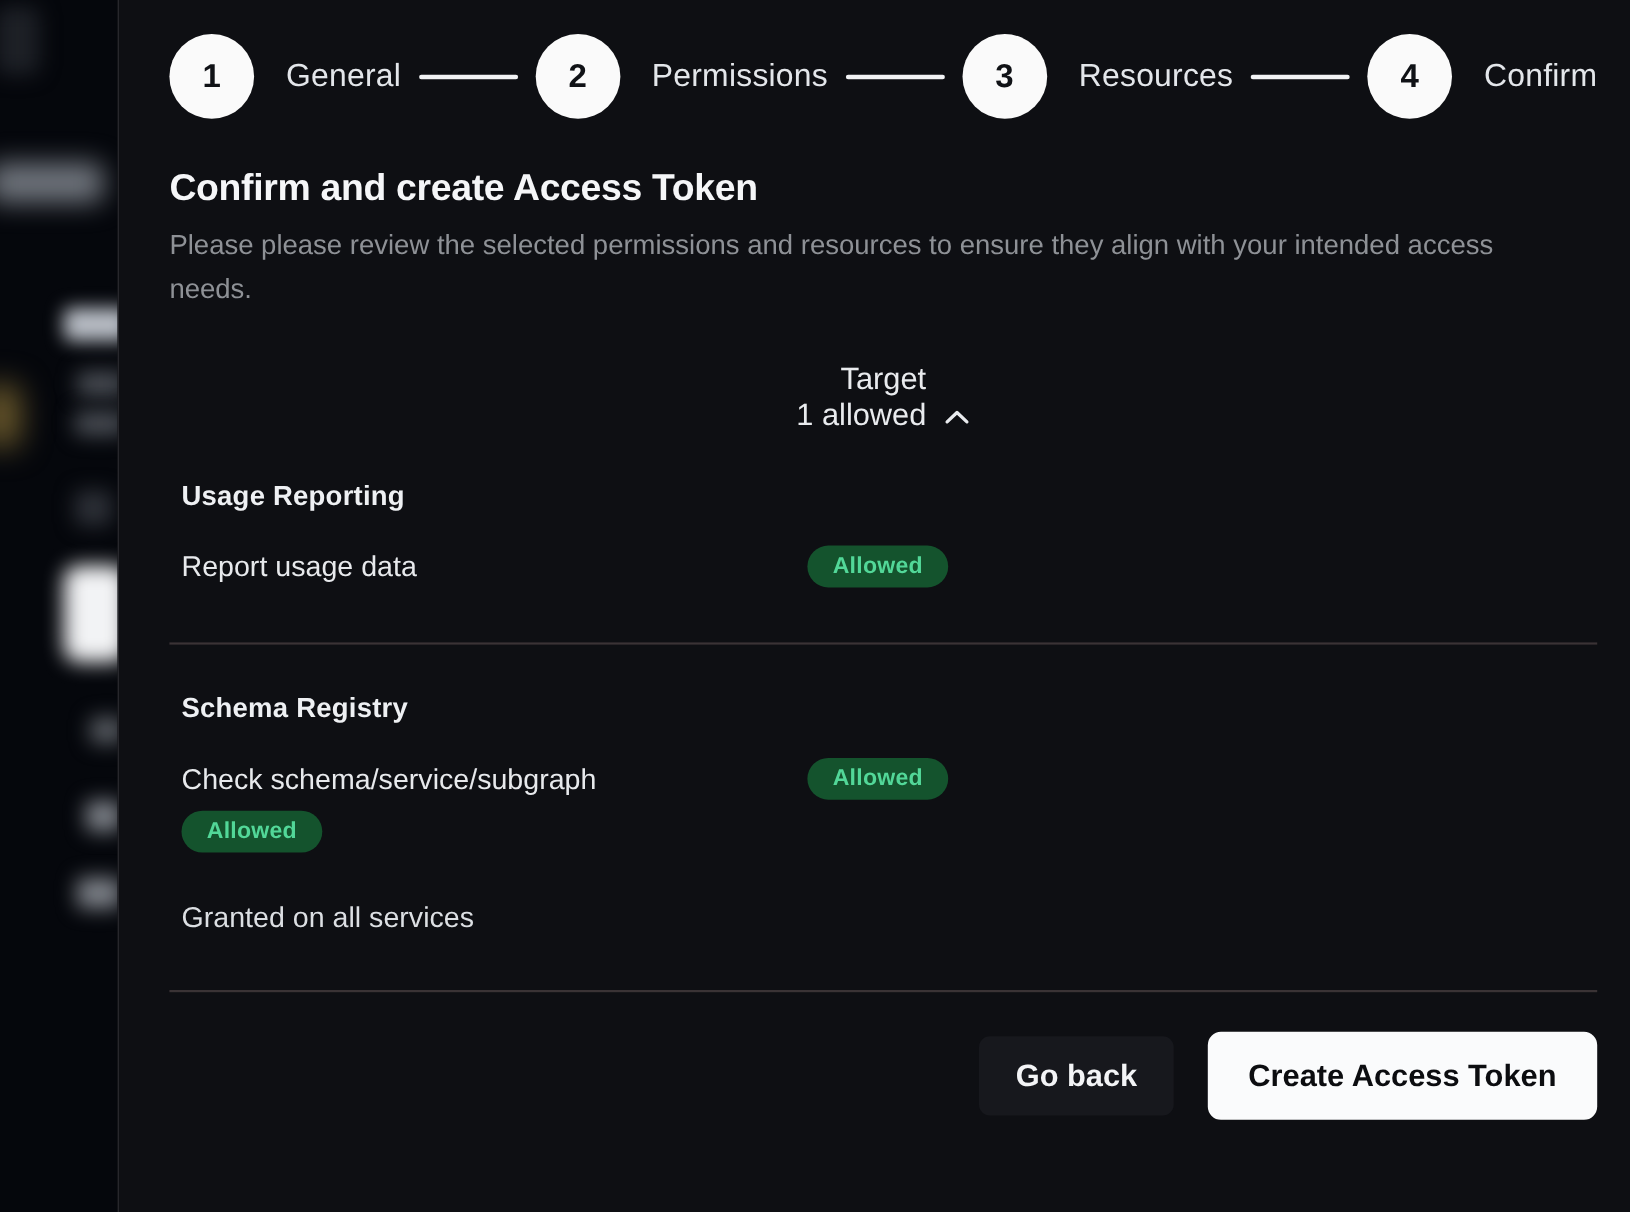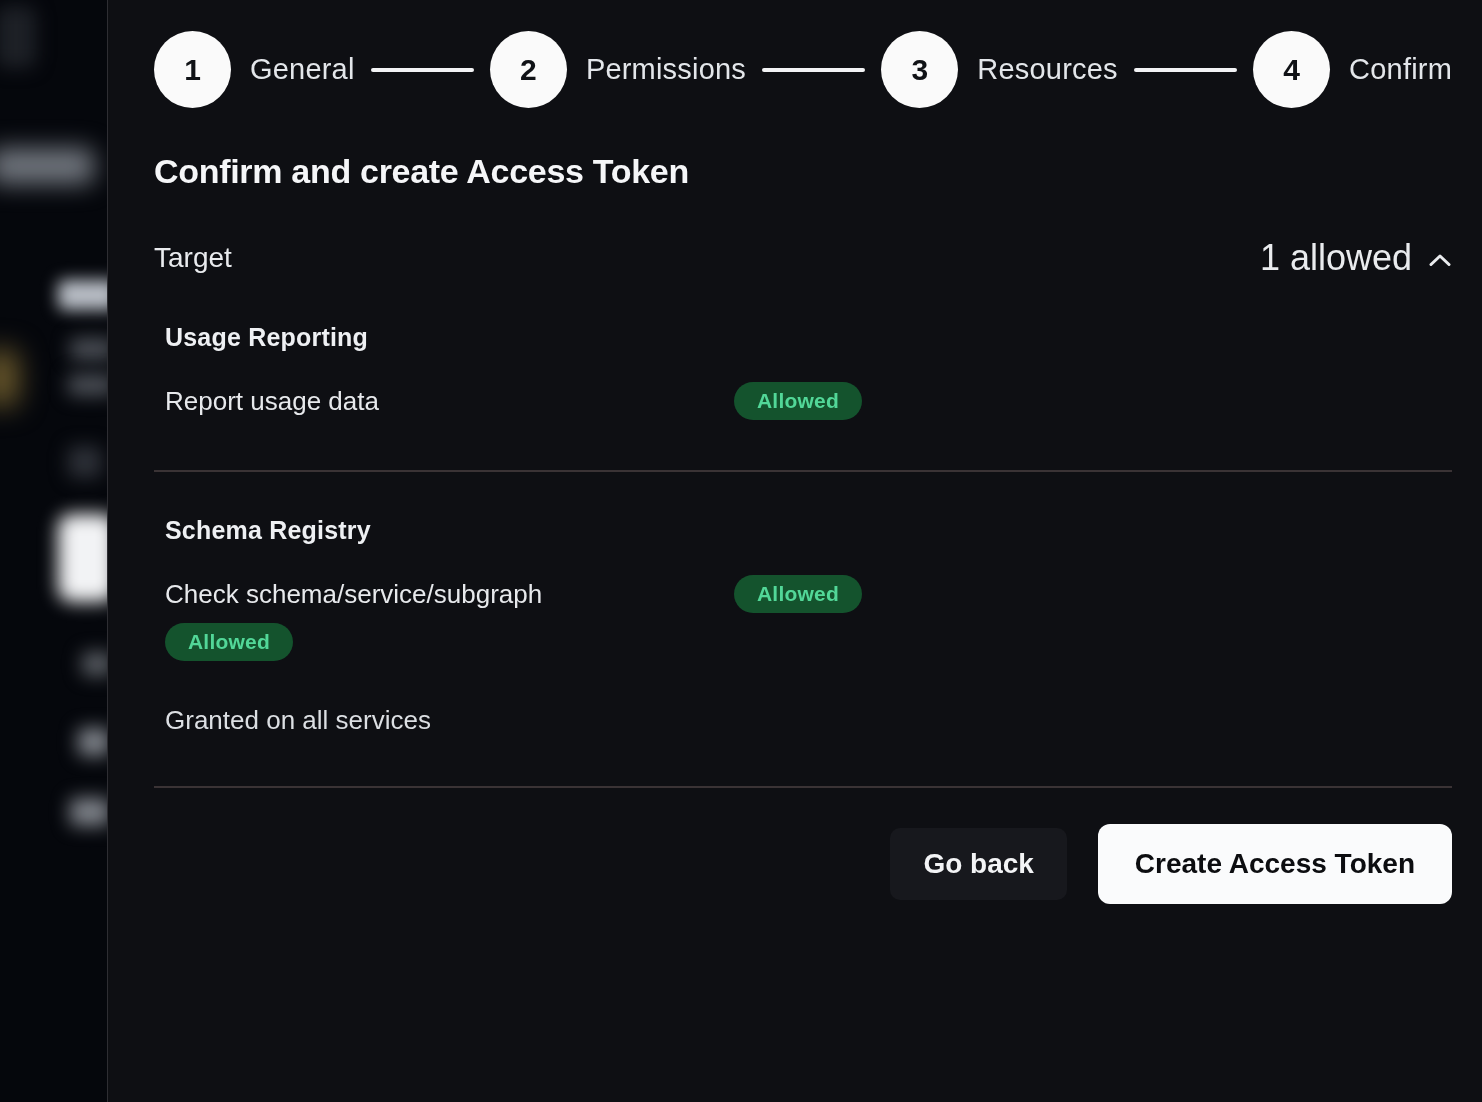--- a/index.html
+++ b/index.html
@@ -39,32 +39,32 @@
 
   
   .stepper { display: flex; align-items: center; width: 100%; height: 77px; }
   .step { display: flex; align-items: center; flex: 0 0 auto; cursor: pointer; }
   .step-circle {
     width: 77px; height: 77px; border-radius: 50%;
     background: #fafafa; color: #101216;
     display: flex; align-items: center; justify-content: center;
     font-size: 30px; font-weight: 700;
   }
-  .step-label { margin-left: 19px; font-size: 29px; font-weight: 500; color: #e3e6ea; letter-spacing: 0.2px; }
+  .step-label { margin-left: 29px; font-size: 29px; font-weight: 500; color: #e3e6ea; letter-spacing: 0.2px; }
   .step-line { flex: 1 1 auto; height: 4px; background: #f2f3f5; margin: 0 16px; border-radius: 2px; }
 
   
   .page-title { margin-top: 44px; font-size: 34px; font-weight: 700; color: #f5f6f8; letter-spacing: -0.3px; }
   .page-desc  { margin-top: 12px; font-size: 25px; line-height: 40px; color: #8e9196; max-width: 1240px; font-weight: 400; }
 
   
-  .section-header { display: flex; align-items: center; justify-content: space-between; margin-top: 46px; }
+  .section-header { display: flex; align-items: center; justify-content: space-between; margin-top: 46px; flex-direction: column; }
   .section-name { font-size: 28px; color: #e9ebee; font-weight: 500; }
   .section-toggle { display: flex; align-items: center; gap: 16px; cursor: pointer; }
-  .allowed-count { font-size: 36px; color: #e9ebee; font-weight: 500; }
+  .allowed-count { font-size: 28px; color: #e9ebee; font-weight: 500; }
   .chevron { display: inline-flex; margin-top: 4px; }
 
   .group { margin-left: 11px; }
   .group-heading { margin-top: 44px; font-size: 25px; font-weight: 700; color: #eef0f3; letter-spacing: 0.2px; }
   .perm-list { margin-top: 30px; display: flex; flex-direction: column; gap: 10px; justify-content: center; }
   .perm-row { display: flex; align-items: center; }
   .perm-label { width: 569px; font-size: 26px; color: #e7e9ec; font-weight: 400; }
   .badge {
     display: inline-flex; align-items: center; justify-content: center;
     height: 38px; padding: 0 23px; border-radius: 999px;
@@ -120,20 +120,21 @@
       <div class="step-label">Resources</div>
     </div>
     <div class="step-line"></div>
     <div class="step">
       <div class="step-circle">4</div>
       <div class="step-label">Confirm</div>
     </div>
   </div>
 
   <h1 class="page-title">Confirm and create Access Token</h1>
+  <p class="page-desc">Please please review the selected permissions and resources to ensure they align with your intended access needs.</p>
 
   <div class="section-header">
     <div class="section-name">Target</div>
     <div class="section-toggle">
       <span class="allowed-count">1 allowed</span>
       <span class="chevron">
         <svg width="24" height="16" viewBox="0 0 24 16">
             <polyline points="3,12.5 12,4 21,12.5" fill="none" stroke="#e9ebee" stroke-width="3" stroke-linecap="round" stroke-linejoin="round"></polyline>
           </svg>
       </span>

